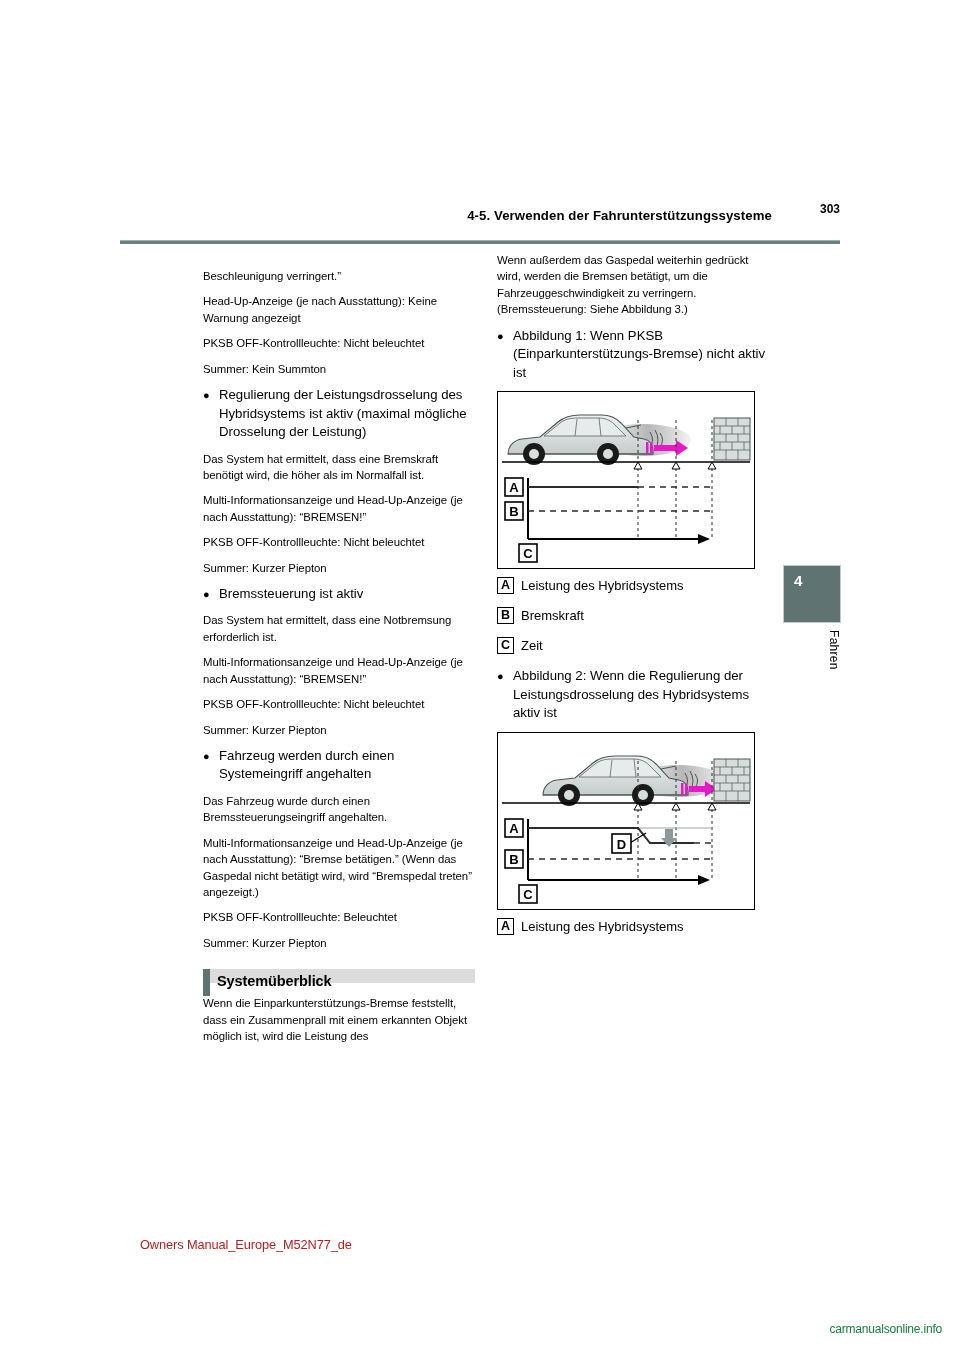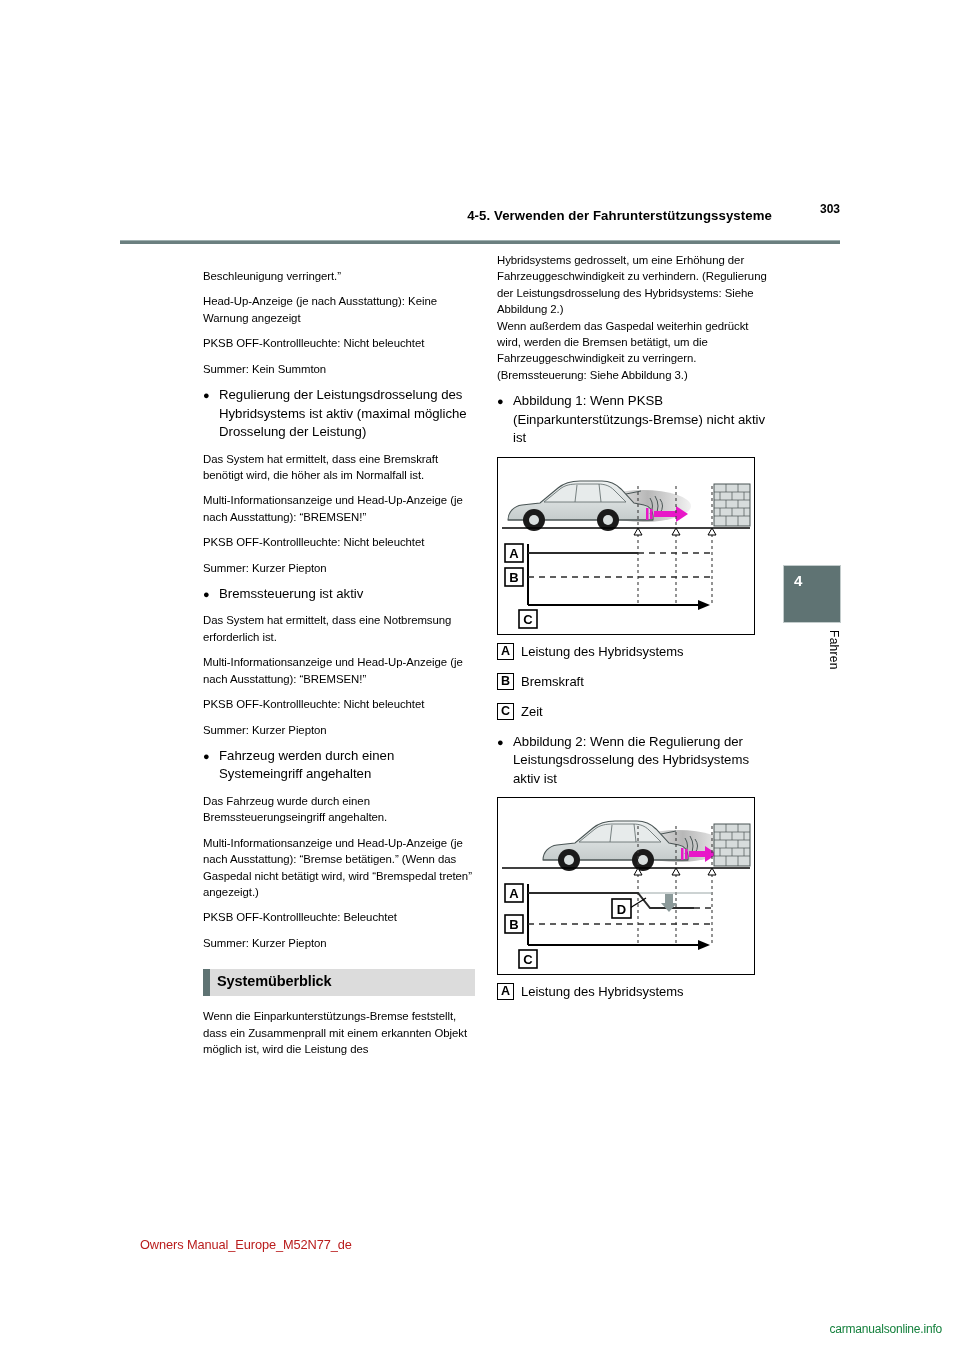--- a/index.html
+++ b/index.html
@@ -83,21 +83,21 @@
     line-height: 18.5px;
     text-align: left;
   }
   .bullet-item .btxt {
     flex: 1 1 auto;
   }
 
   
   .section-bar {
     position: relative;
-    height: 27px;
+    height: 14px;
     background: #dcdcdc;
     margin: 18px 0 12px 0;
     width: 272px;
   }
   .section-bar .accent {
     position: absolute;
     left: 0; top: 0;
     width: 7px; height: 27px;
     background: #5f7373;
   }
@@ -248,21 +248,20 @@
   <div class="section-bar">
     <div class="accent"></div>
     <div class="sec-title">Systemüberblick</div>
   </div>
 
   <p class="body">Wenn die Einparkunterstützungs-Bremse feststellt, dass ein Zusammenprall mit einem erkannten Objekt möglich ist, wird die Leistung des</p>
 </div>
 
 <div id="col-right">
 
-  <p class="body" style="margin-bottom:0">Hybridsystems gedrosselt, um eine Erhöhung der Fahrzeuggeschwindigkeit zu verhindern. (Regulierung der Leistungsdrosselung des Hybridsystems: Siehe Abbildung 2.)</p>
   <p class="body">Wenn außerdem das Gaspedal weiterhin gedrückt wird, werden die Bremsen betätigt, um die Fahrzeuggeschwindigkeit zu verringern. (Bremssteuerung: Siehe Abbildung 3.)</p>
 
   <div class="bullet-item">
     <span class="dot">●</span>
     <span class="btxt">Abbildung 1: Wenn PKSB (Einparkunterstützungs-Bremse) nicht aktiv ist</span>
   </div>
 
   <div class="figure-box">
     <svg width="256" height="176" viewBox="0 0 256 176">
       <defs>

